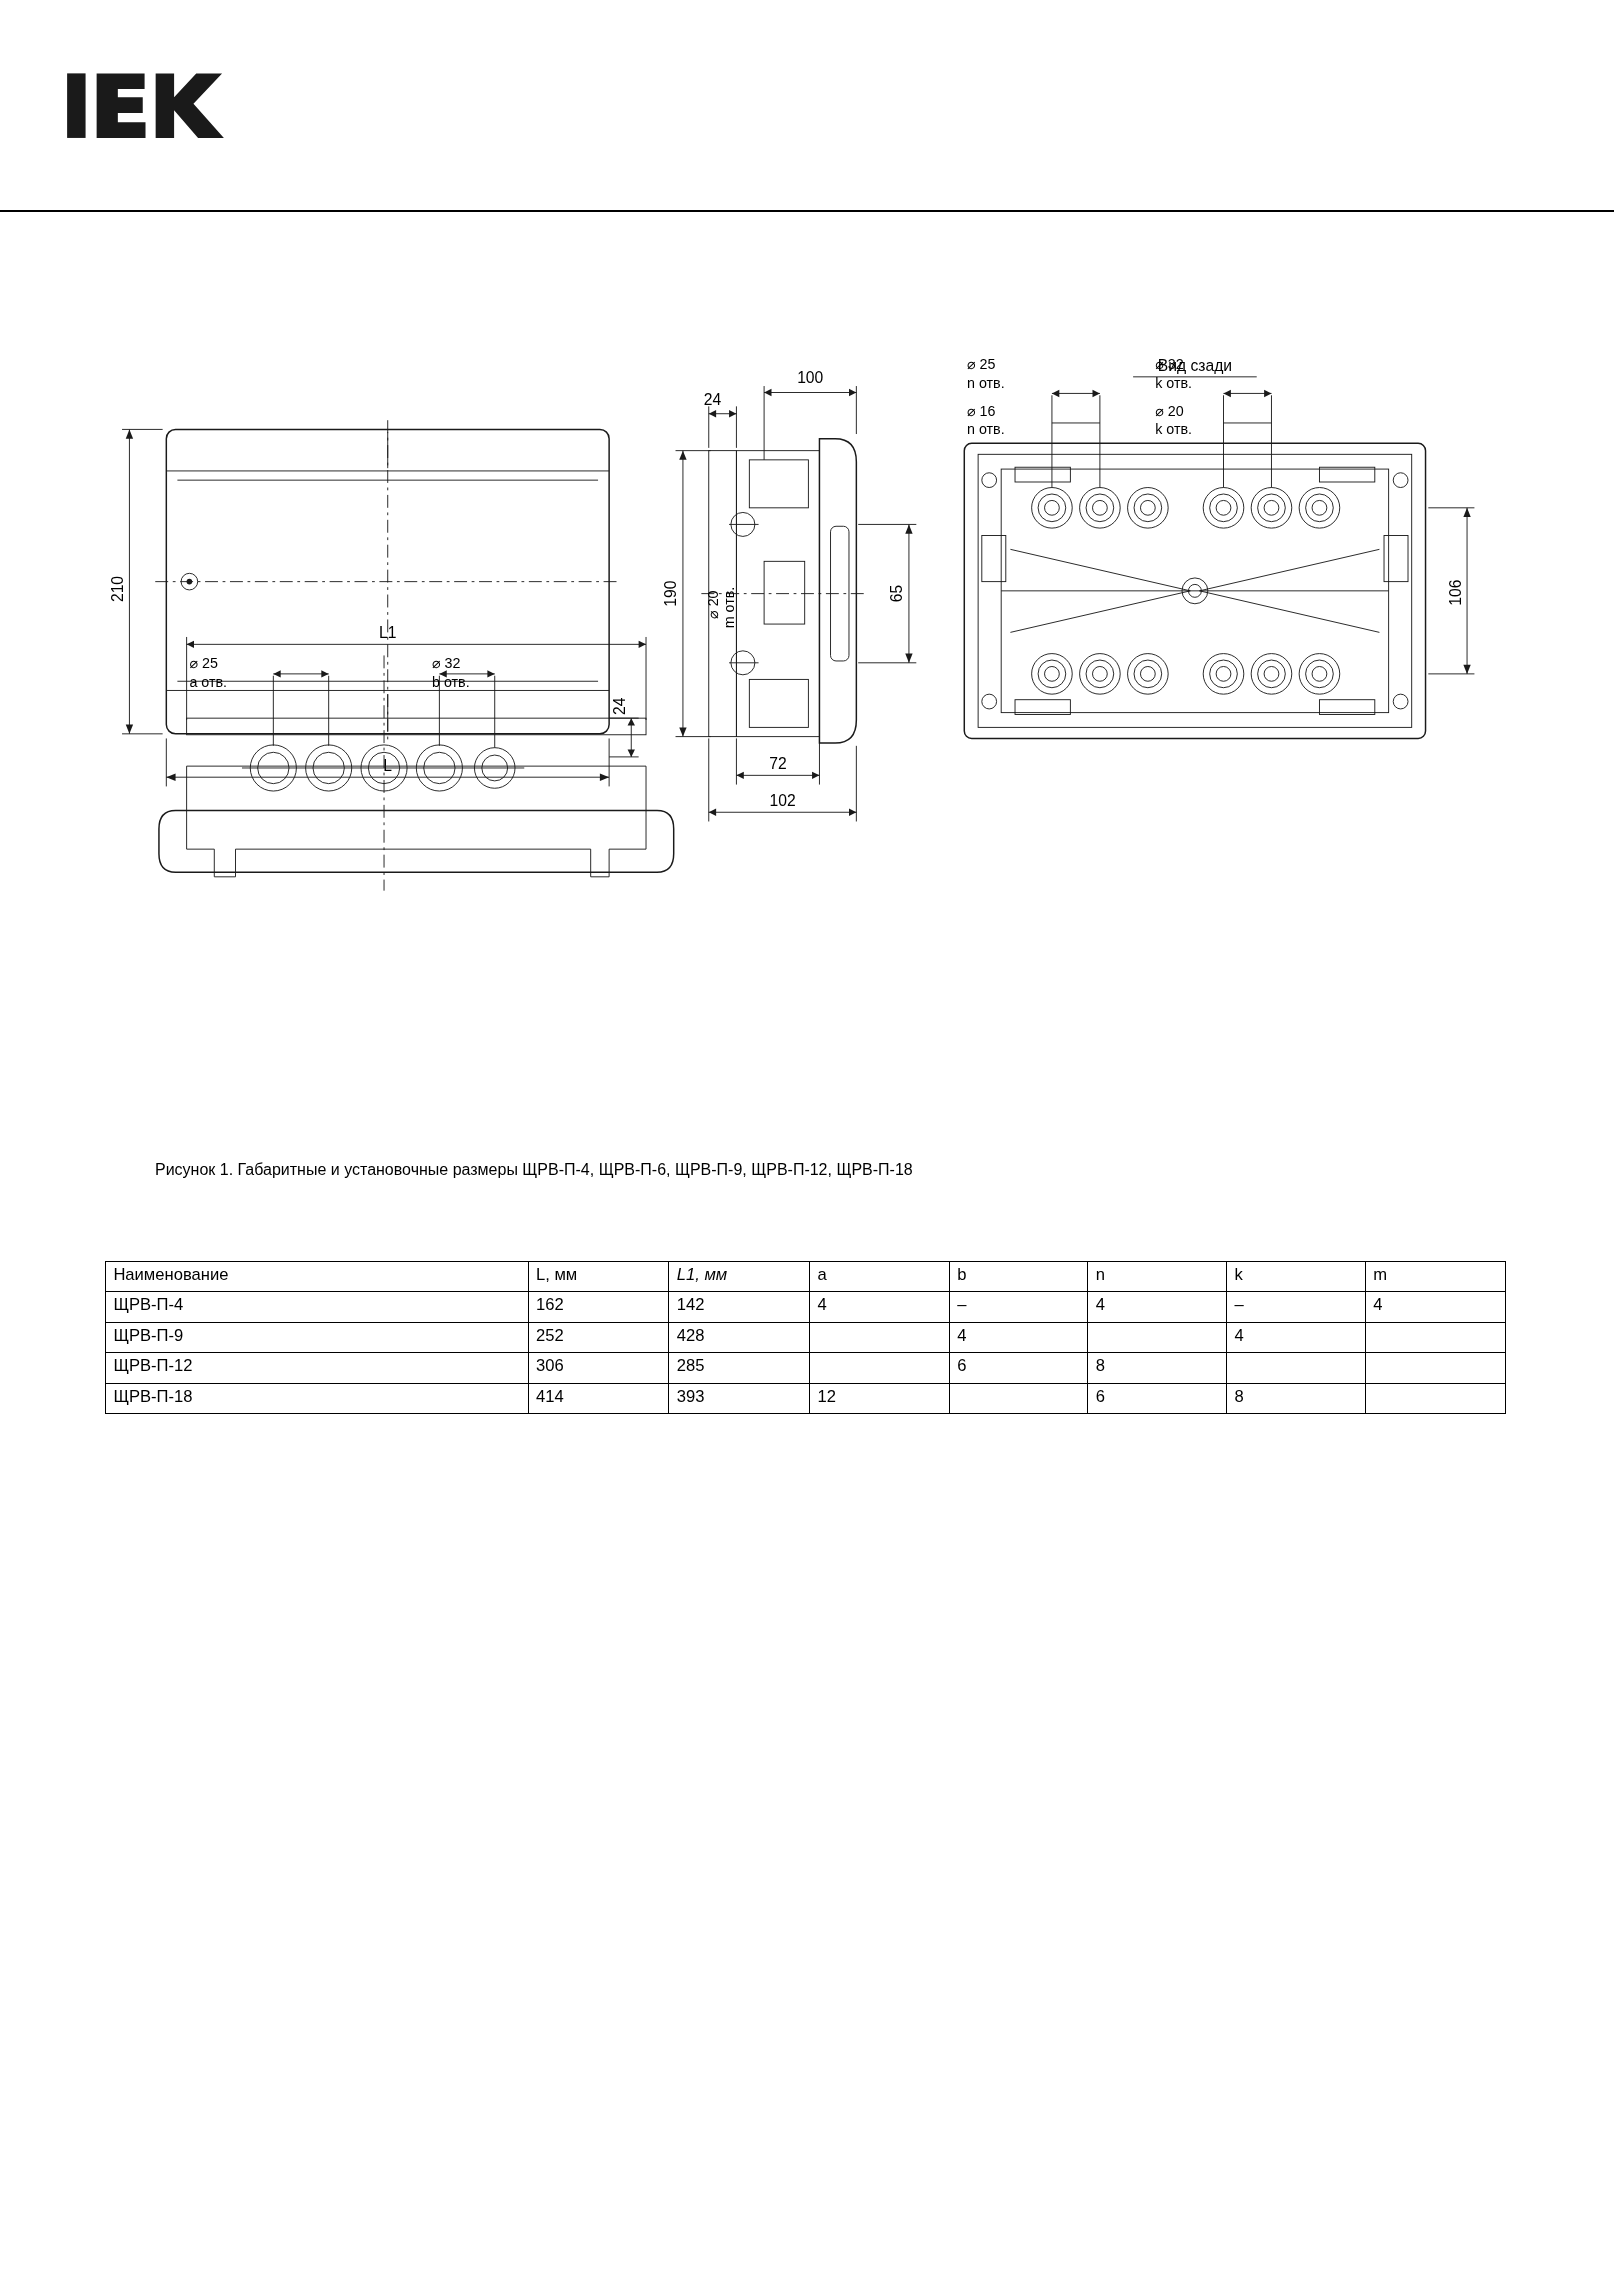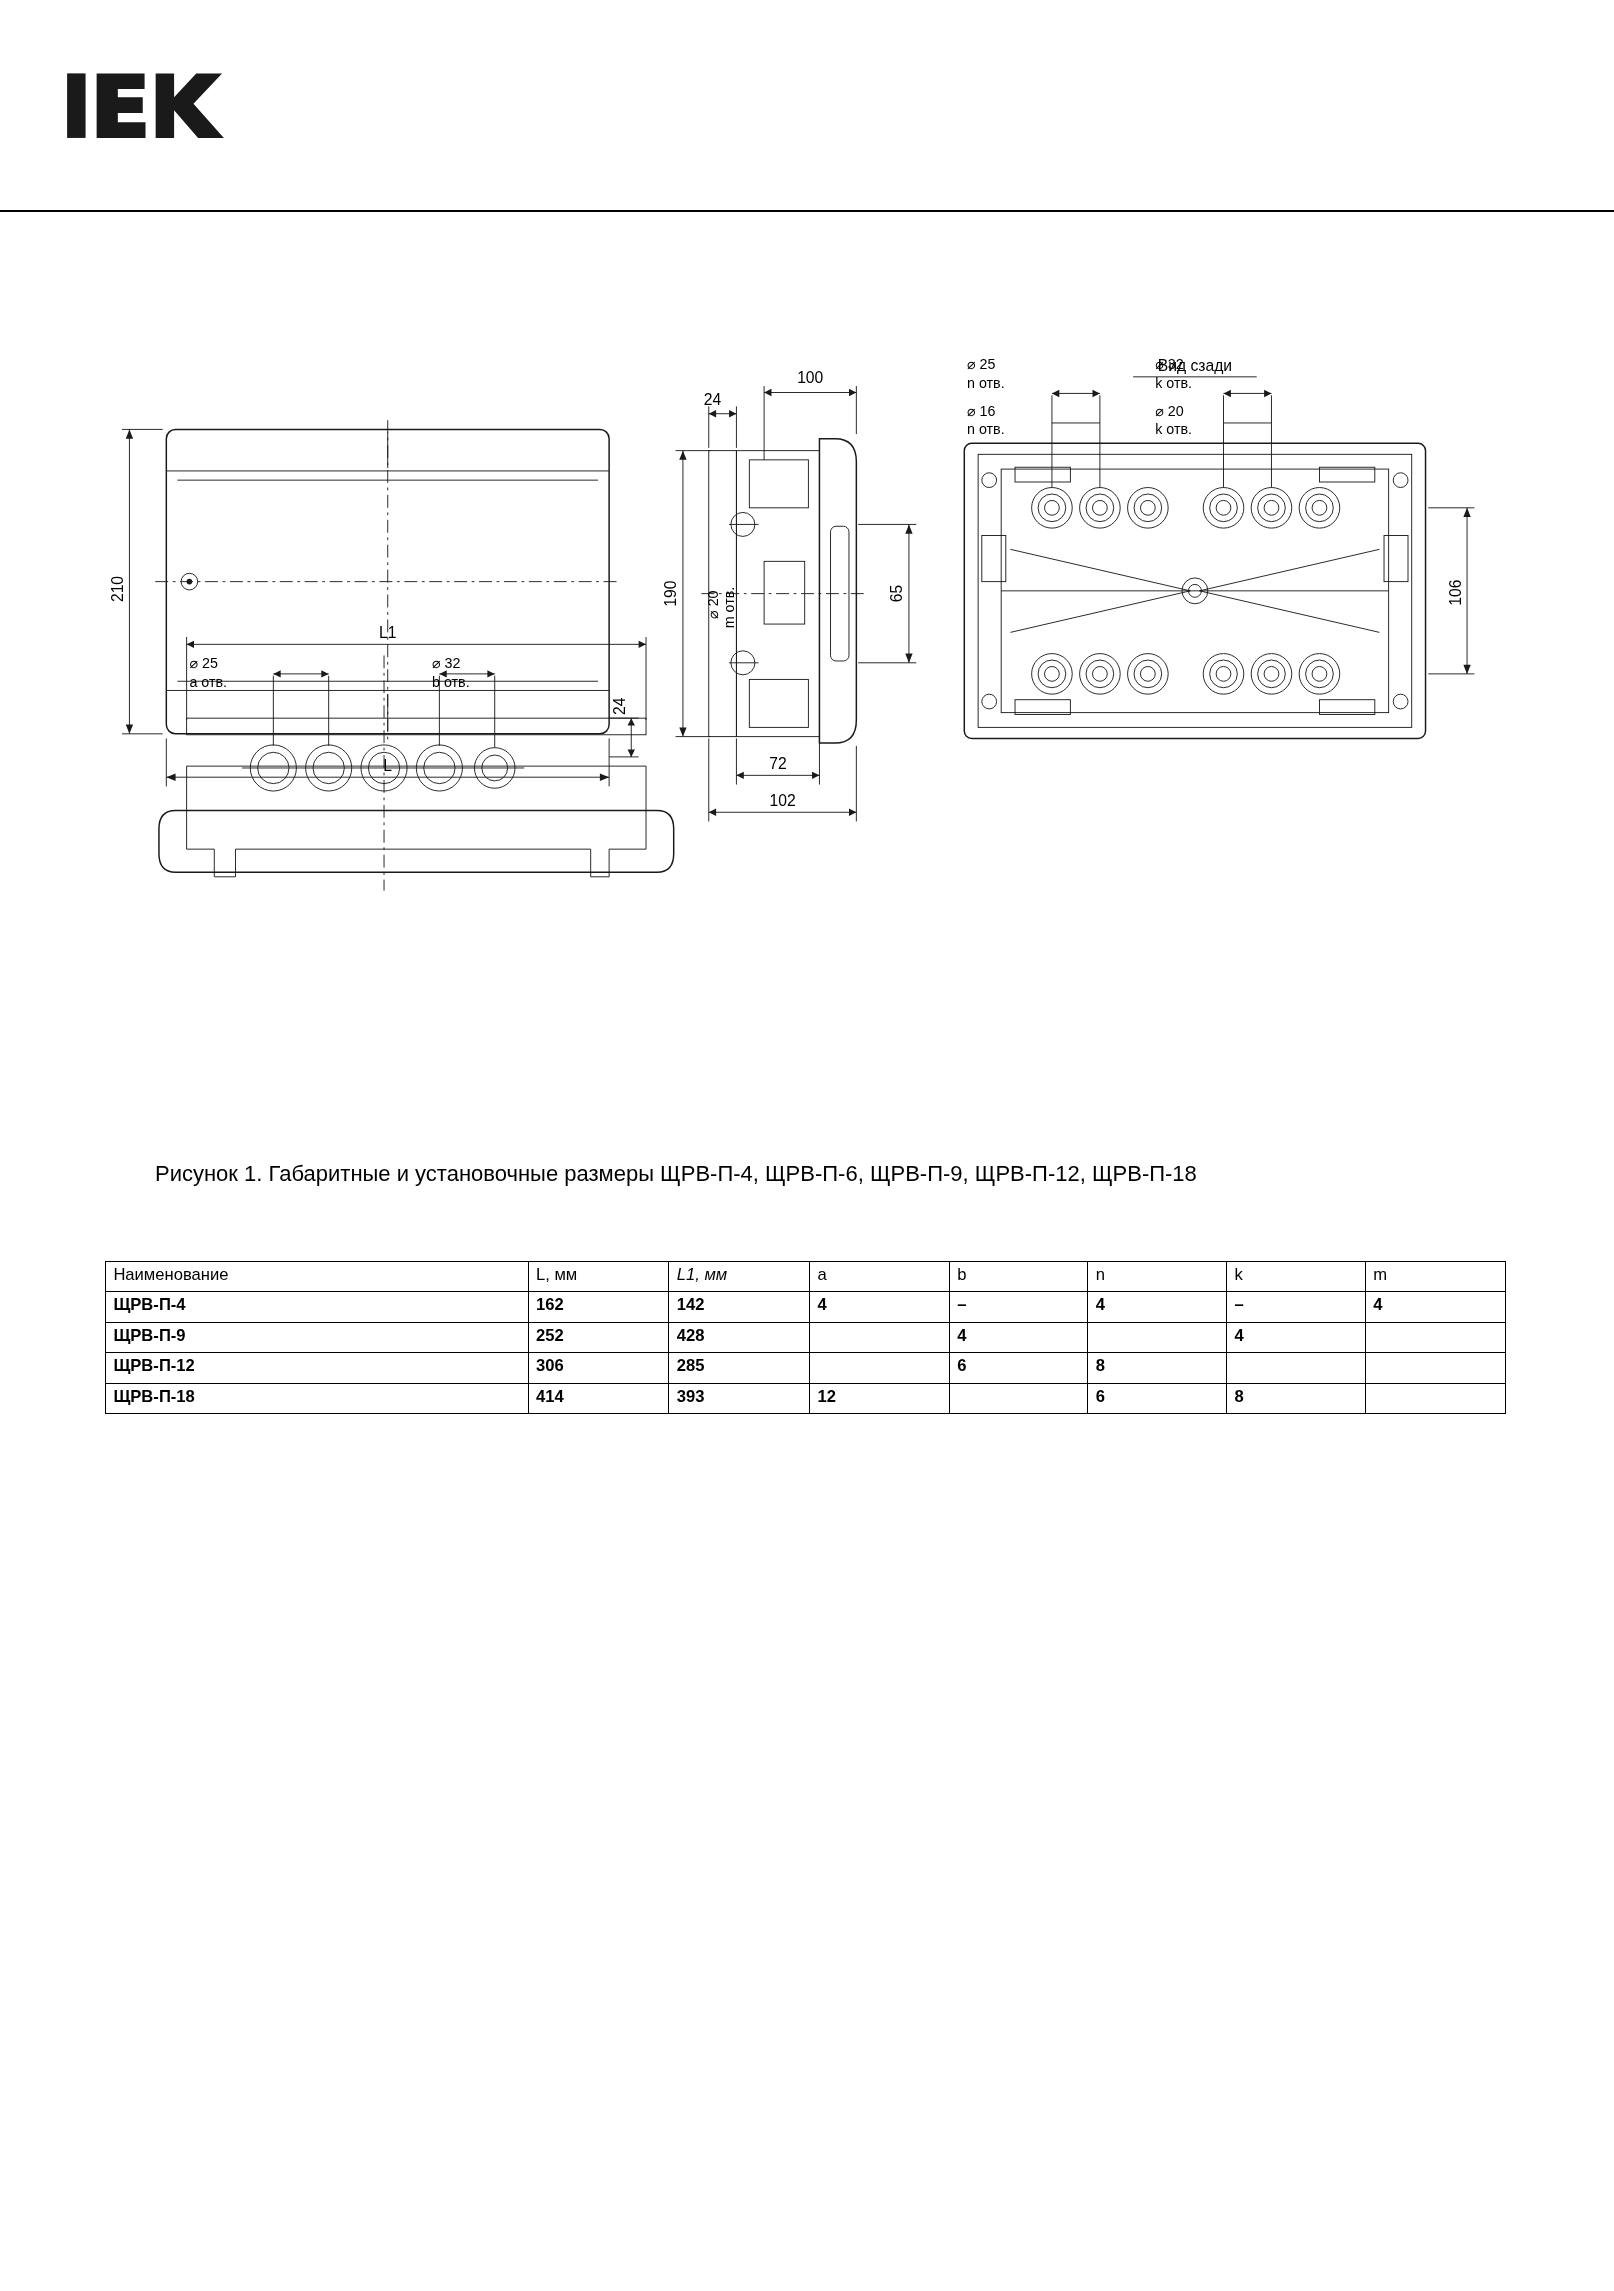--- a/index.html
+++ b/index.html
@@ -45,40 +45,40 @@
     top: 351px;
     width: 1614px;
     height: 738px;
   }
   svg { display: block; }
 
   .caption {
     position: absolute;
     left: 155px;
     top: 1161px;
-    font-size: 22px;
+    font-size: 16px;
     color: #000;
     white-space: nowrap;
   }
 
   
   table.dims {
     position: absolute;
     left: 105px;
     top: 1261px;
     width: 1401px;
     border-collapse: collapse;
     font-size: 16.6px;
   }
   table.dims td, table.dims th {
     border: 1.4px solid #000;
     padding: 2.8px 7.4px 3.7px 7.4px;
     height: 23px;
     text-align: left;
-    font-weight: bold;
+    font-weight: normal;
     vertical-align: top;
   }
   table.dims th { font-weight: normal; margin-left: 32px; }
   .c-name { width: 443px; }
   .c-l    { width: 137px; }
   .c-l1   { width: 137px; font-style: italic; }
   .c-a    { width: 137px; }
   .c-b    { width: 137px; }
   .c-n    { width: 137px; }
   .c-k    { width: 137px; }

